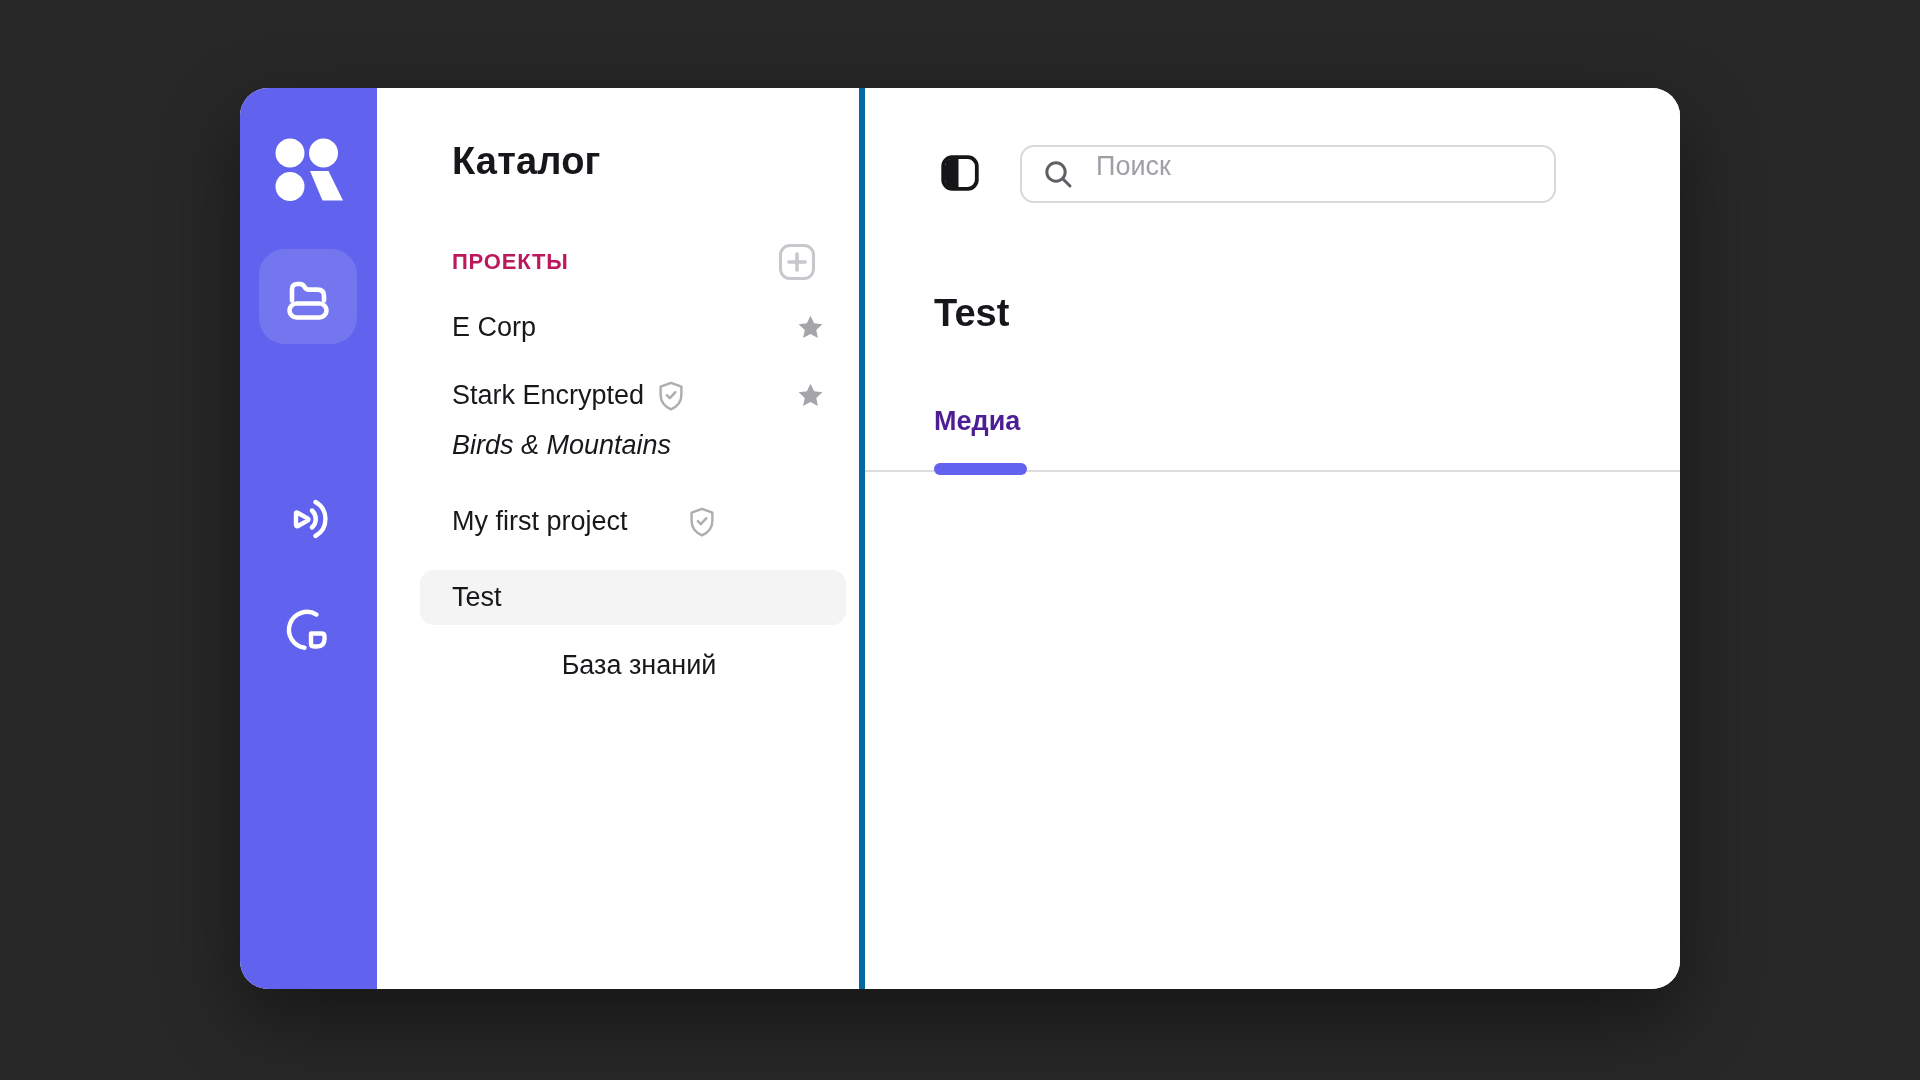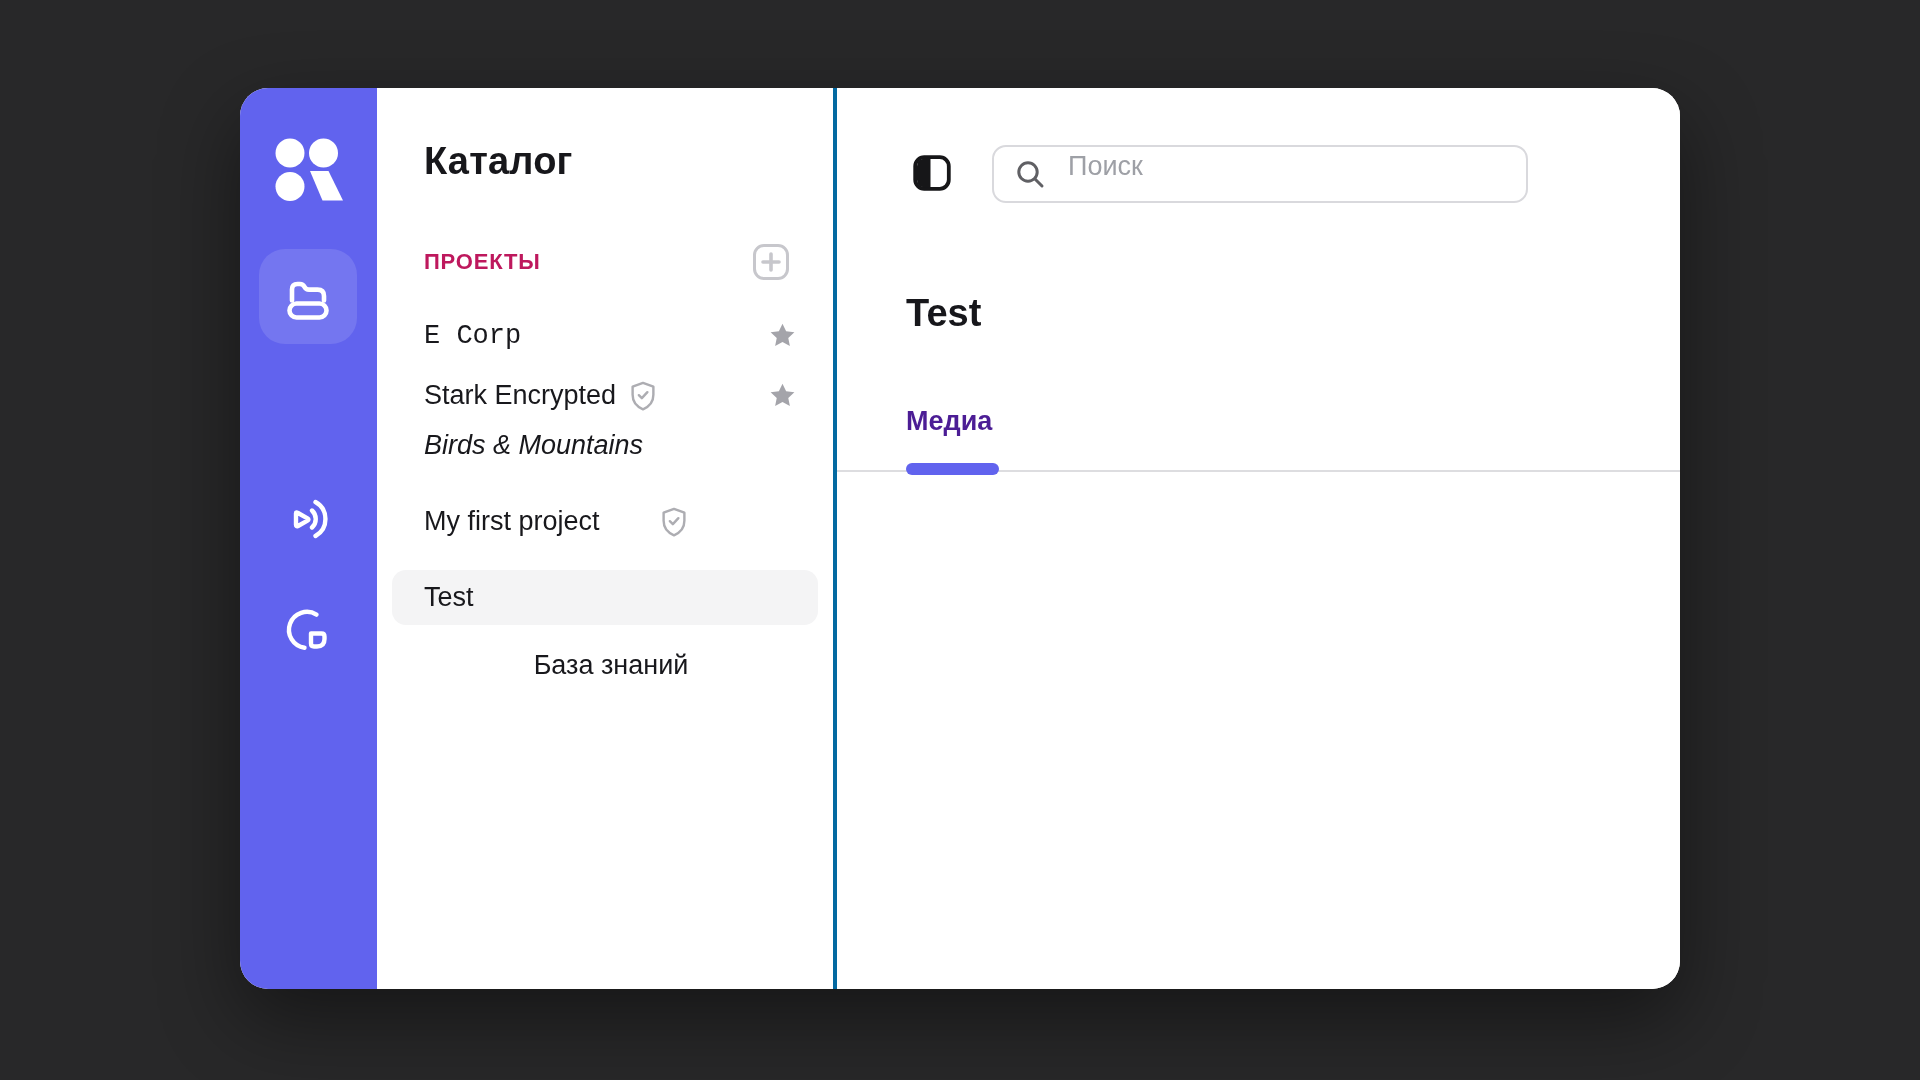--- a/index.html
+++ b/index.html
@@ -22,21 +22,22 @@
   .logo { position:absolute; left:35px; top:50px; width:68px; height:64px; }
   .rail-btn {
     position:absolute; left:19px; width:98px; height:95px; border-radius:26px;
     display:flex; align-items:center; justify-content:center; cursor:pointer;
   }
   .rail-btn.active { background:rgba(255,255,255,0.12); }
   .rail-btn.plain { background:transparent; }
   
   .catalog {
     width:460px; flex:0 0 460px; background:#ffffff; position:relative;
-    border-right:4px solid #0369a1;
+    border-right:6px solid #0369a1;
+    margin-left:28px;
   }
   .catalog-title {
     position:absolute; left:47px; top:52px;
     font-size:38px; font-weight:700; color:#17171B; letter-spacing:0.2px;
   }
   .section-row {
     position:absolute; left:47px; right:44px; top:155px; height:38px;
     display:flex; align-items:center; justify-content:space-between;
   }
   .section-label {
@@ -130,21 +131,21 @@
     <div class="section-row">
       <span class="section-label">ПРОЕКТЫ</span>
       <button class="add-btn">
         <svg width="22" height="22" viewBox="0 0 22 22" stroke="#C7C7CC" stroke-width="3.6" stroke-linecap="round">
           <line x1="11" y1="3" x2="11" y2="19"></line>
           <line x1="3" y1="11" x2="19" y2="11"></line>
         </svg>
       </button>
     </div>
 
-    <div class="project-row" style="top:220px;font-family:Liberation Mono, monospace;">
+    <div class="project-row" style="top:212px;">
       <span class="project-label">E Corp</span>
       <span class="star">
         <svg width="31" height="30" viewBox="0 0 24 24" fill="#A4A4AA">
           <path d="M12 2.2l2.9 6 6.6.8-4.9 4.5 1.3 6.5L12 16.8 6.1 20l1.3-6.5L2.5 9l6.6-.8z"></path>
         </svg>
       </span>
     </div>
 
     <div class="project-row" style="top:280px;text-align:right;">
       <span class="project-label">Stark Encrypted</span>

